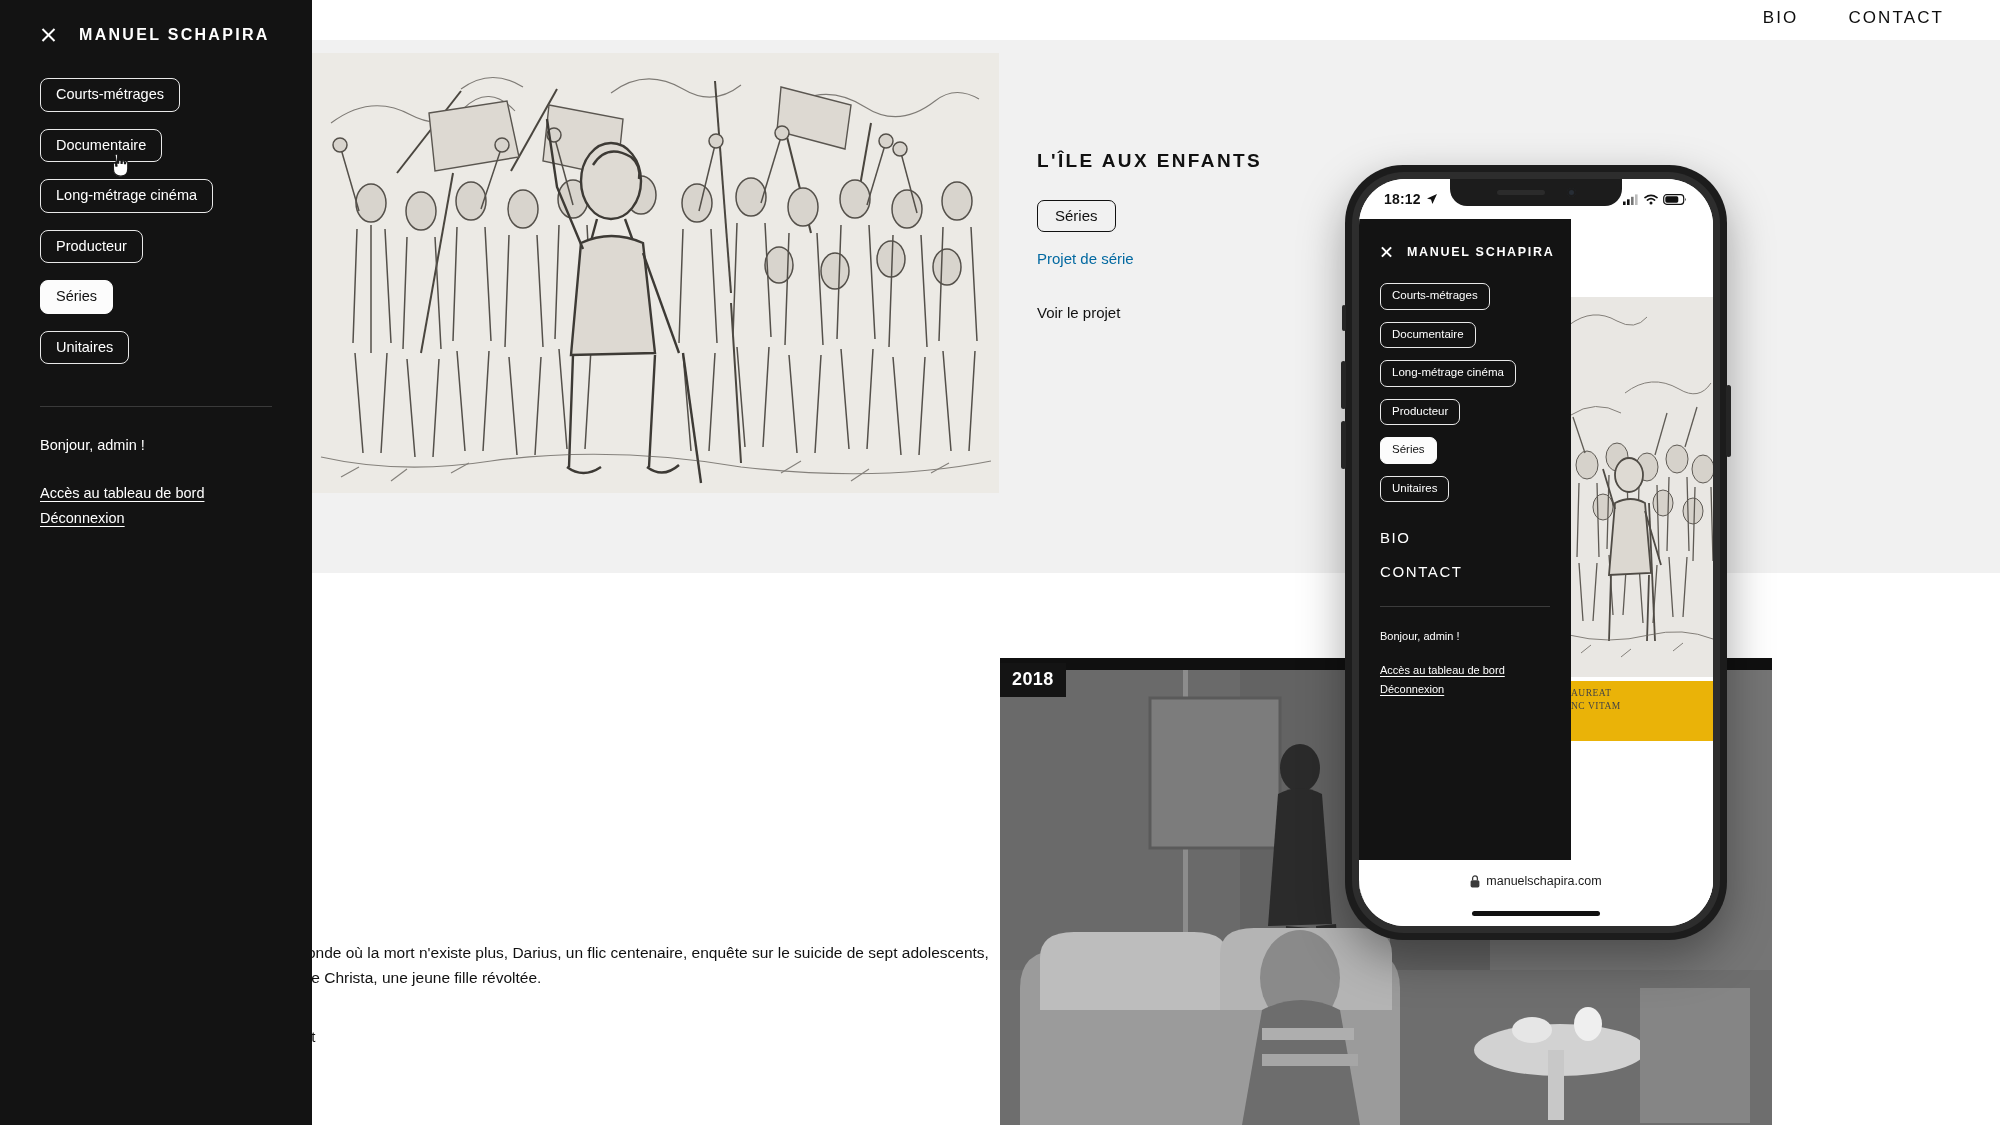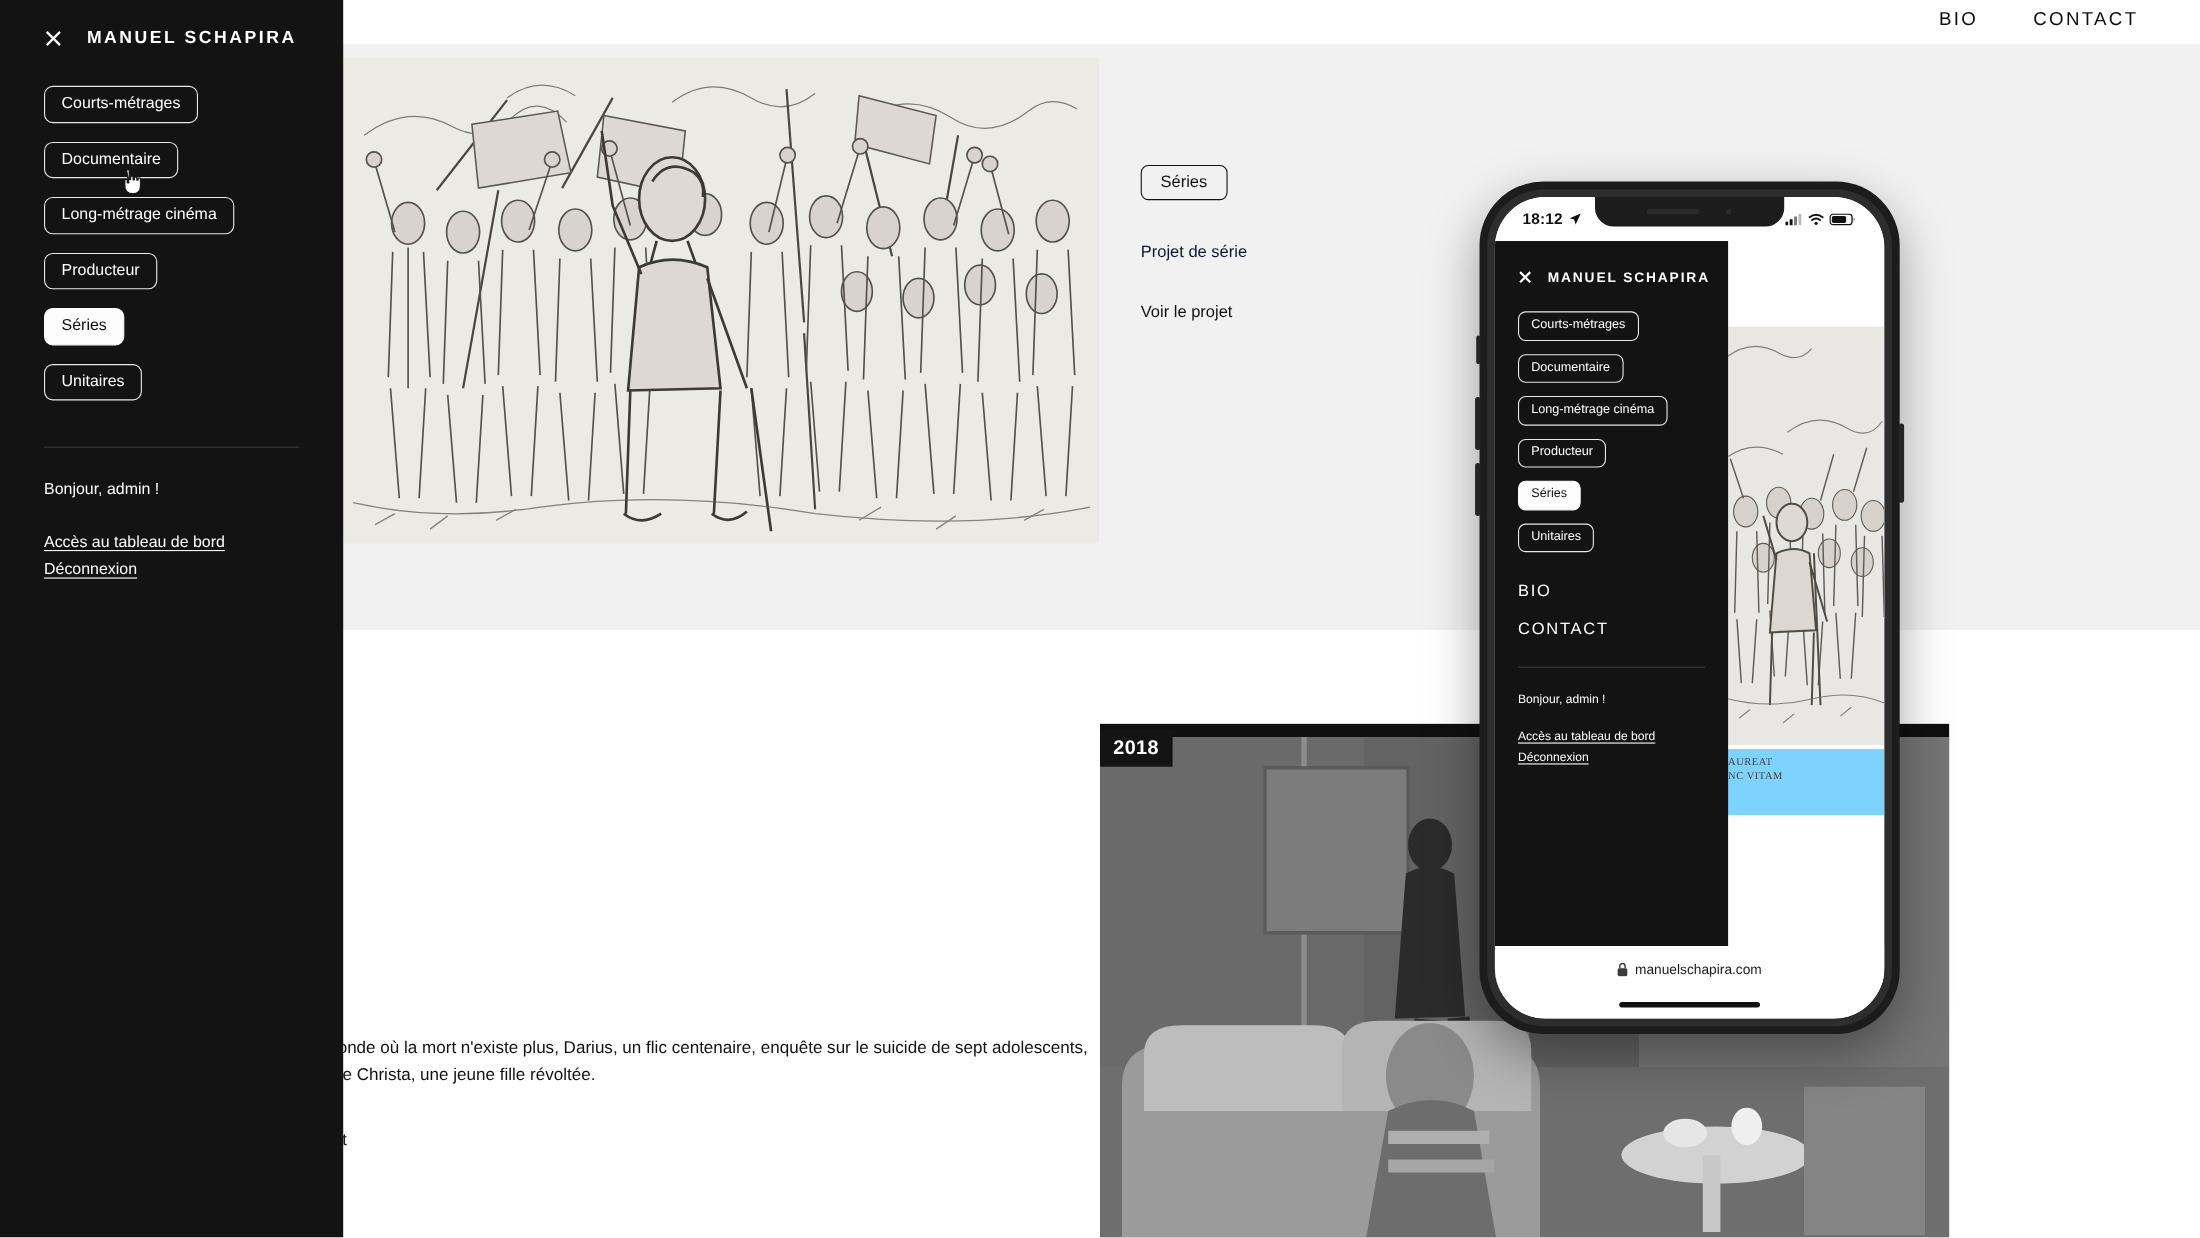--- a/index.html
+++ b/index.html
@@ -47,21 +47,21 @@
   }
   .proj-title {
     font-size: 19px; font-weight: 700; letter-spacing: 2.4px; color: #111;
     margin-bottom: 28px;
   }
   .tag-pill {
     display: inline-block; border: 1.3px solid #111; border-radius: 7px;
     padding: 7px 17px 8px; font-size: 15px; color: #111; background: transparent;
     line-height: 1;
   }
-  .proj-kind { font-size: 15px; color: #0f172a; margin-top: 39px; }
+  .proj-kind { font-size: 15px; color: #0369a1; margin-top: 18px; }
   .proj-link {
     font-size: 15px; color: #111; margin-top: 37px; display: inline-block;
     text-decoration: none;
   }
 
   
   .proj2-info {
     position: absolute; left: 232px; top: 825px; width: 880px;
   }
   .proj2-desc {
@@ -156,21 +156,21 @@
   .notch-speaker { width: 48px; height: 5px; background: #2b2b2b; border-radius: 4px; }
   .notch-cam { width: 9px; height: 9px; border-radius: 50%; background: #272d35; box-shadow: inset 0 0 0 2px #1c1c1c; }
 
   .phone-page { position: relative; height: 681px; background: #ffffff; overflow: hidden; }
   .phone-site-img {
     position: absolute; right: 0; top: 78px; width: 148px; height: 380px;
     overflow: hidden; background: #e9e8e6;
   }
   .phone-award {
     position: absolute; right: 0; top: 462px; width: 148px; height: 60px;
-    background: #7dd3fc; color: #444; font-size: 9.5px; line-height: 1.35;
+    background: #eab308; color: #444; font-size: 9.5px; line-height: 1.35;
     padding: 6px 0 0 6px; font-family: "Liberation Serif", serif; letter-spacing: .5px;
   }
   .phone-menu {
     position: absolute; left: 0; top: 0; width: 212px; height: 681px;
     background: #131313; padding: 26px 0 0 0; z-index: 3;
   }
   .ph-header { display: flex; align-items: center; gap: 14px; padding-left: 21px; }
   .ph-close { width: 13px; height: 13px; position: relative; flex:0 0 auto; }
   .ph-close::before, .ph-close::after {
     content: ""; position: absolute; left: 0; top: 5.5px; width: 13px; height: 2px; background: #fff;
@@ -312,20 +312,21 @@
         </g>
 
         <g stroke="#5a5650" stroke-width="1.2" fill="none" opacity=".7">
           <path d="M10 404 q80 18 170 4 q120 -16 250 6 q140 16 250 -6"></path>
           <path d="M30 424 l18 -10 M80 428 l16 -12 M140 420 l18 -10 M470 420 l20 -12 M540 428 l18 -12 M620 420 l18 -10"></path>
         </g>
       </svg>
     </div>
 
     <div class="proj1-info">
+      <div class="proj-title">L'ÎLE AUX ENFANTS</div>
       <div><span class="tag-pill">Séries</span></div>
       <div class="proj-kind">Projet de série</div>
       <a class="proj-link" href="#">Voir le projet</a>
     </div>
 
     <div class="proj2-info">
       <div class="proj-title">VITAM</div>
       <div><span class="tag-pill">Séries</span></div>
       <div class="proj2-desc">Dans un monde où la mort n'existe plus, Darius, un flic centenaire, enquête sur le suicide de sept adolescents, dont celui de Christa, une jeune fille révoltée.</div>
       <a class="proj2-link" href="#">Voir le projet</a>

